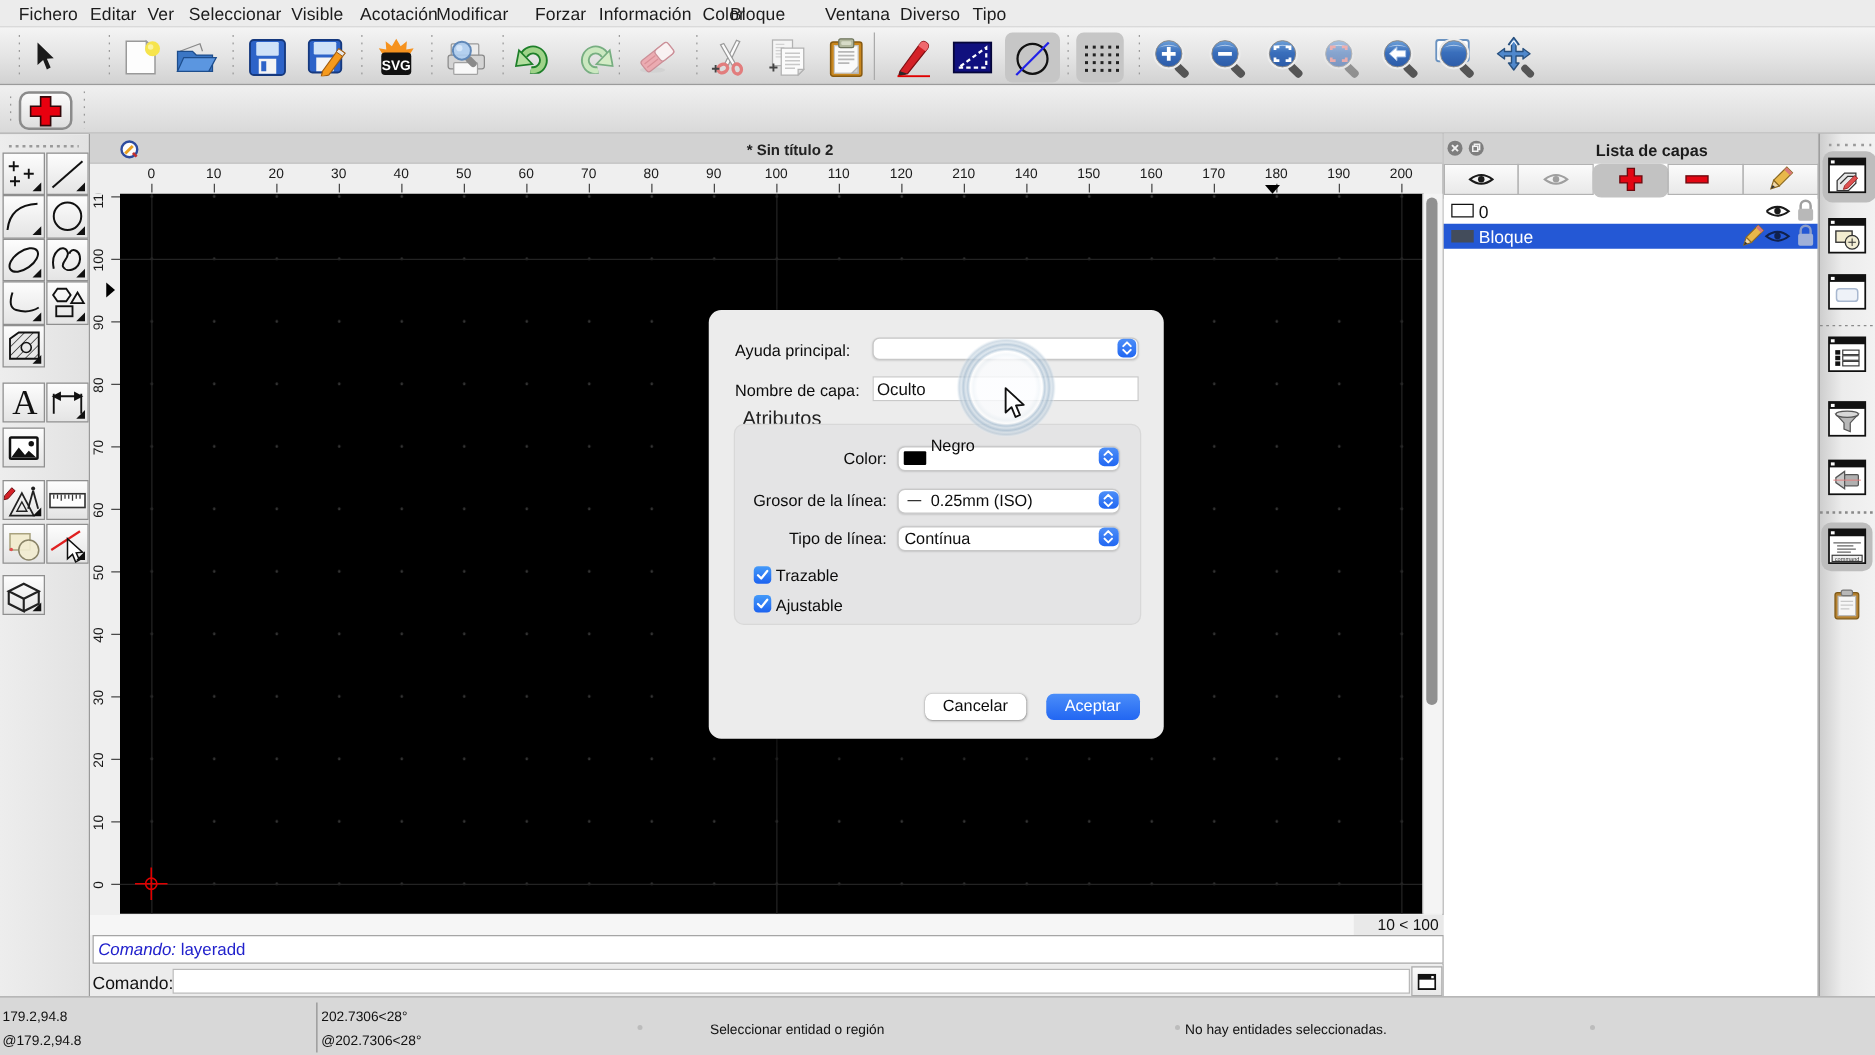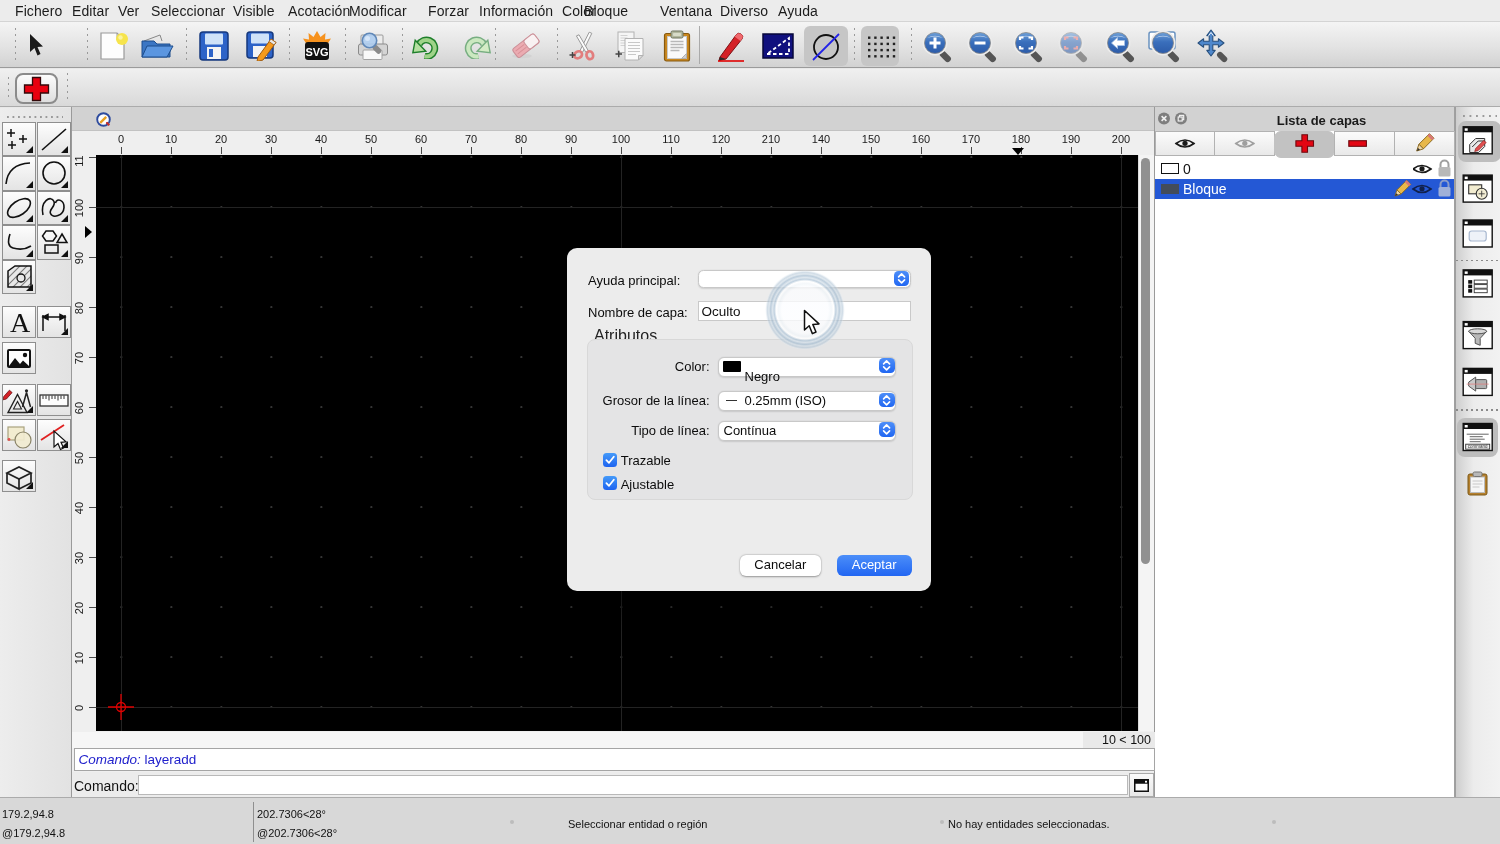--- a/index.html
+++ b/index.html
@@ -44,21 +44,21 @@
     <span style="left:151px">Seleccionar</span>
     <span style="left:233px">Visible</span>
     <span style="left:288px">Acotación</span>
     <span style="left:349px">Modificar</span>
     <span style="left:428px">Forzar</span>
     <span style="left:479px">Información</span>
     <span style="left:562px">Color</span>
     <span style="left:584px">Bloque</span>
     <span style="left:660px">Ventana</span>
     <span style="left:720px">Diverso</span>
-    <span style="left:778px">Ayuda</span>
+    <span style="left:778px">Tipo</span>
   </div>
 <div class="toolbar">
     <div class="vsep" style="left:15px;top:6px;height:34px"></div>
     <div class="vsep" style="left:87px;top:6px;height:34px"></div>
     <div class="vsep" style="left:186px;top:6px;height:34px"></div>
     <div class="vsep" style="left:289px;top:6px;height:34px"></div>
     <div class="vsep" style="left:345px;top:6px;height:34px"></div>
     <div class="vsep" style="left:402px;top:6px;height:34px"></div>
     <div class="vsep" style="left:495px;top:6px;height:34px"></div>
     <div class="vsep" style="left:557px;top:6px;height:34px"></div>
@@ -464,20 +464,21 @@
     <svg width="32" height="32" viewBox="0 0 32 32" style="position:absolute;left:0;top:0">
       <g fill="none" stroke="#222" stroke-width="1.7">
         <path d="M4 12 L16 6 L28 12 L16 18 Z"></path>
         <path d="M4 12 V22 L16 28 V18 M28 12 V22 L16 28"></path>
       </g>
     </svg>
     <div class="corner"></div>
   </div>
 <div class="win">
     <div class="wtitle"></div>
+    <div style="position:absolute;top:6px;left:19px;width:100%;text-align:center;font-size:12px;font-weight:600;color:#222">* Sin título 2</div>
     <svg class="abs" style="left:24px;top:5px;" width="16" height="16" viewBox="0 0 16 16">
       <circle cx="7.5" cy="7.5" r="6.3" fill="#fdfdfd" stroke="#2d4b9e" stroke-width="1.9"></circle>
       <path d="M4.2 10.8 L10.2 4.8" stroke="#e8a020" stroke-width="2.4"></path>
       <path d="M10.5 10.5 l2.8 2.8" stroke="#c03030" stroke-width="2.2"></path>
       <circle cx="11" cy="11" r="1" fill="#c03030"></circle>
     </svg>
     <div class="rlabel" style="left:34px;top:26px;width:30px;text-align:center">0</div>
     <div style="position:absolute;left:49px;top:40px;width:1px;height:7px;background:#4a4a4a"></div>
     <div class="rlabel" style="left:84px;top:26px;width:30px;text-align:center">10</div>
     <div style="position:absolute;left:99px;top:40px;width:1px;height:7px;background:#4a4a4a"></div>
@@ -748,21 +749,21 @@
       <path d="M4.6 8.9 L7.6 11.9 L10.6 8.9" fill="none" stroke="#fff" stroke-width="1.6" stroke-linecap="round" stroke-linejoin="round"></path>
     </svg>
     <div class="dlbl" style="left:21px;top:56.5px">Nombre de capa:</div>
     <div style="position:absolute;left:131.2px;top:52.7px;width:213px;height:20.5px;background:#fff;border:1px solid #c9c9c9"></div>
     <div style="position:absolute;left:134.5px;top:56.2px;font-size:13.5px;color:#111">Oculto</div>
     <div style="position:absolute;left:27px;top:78.5px;font-size:16px;color:#222">Atributos</div>
     <div style="position:absolute;left:20px;top:91.3px;width:326px;height:161px;background:#e4e4e5;border:1px solid #d8d8d8;border-radius:8px"></div>
     <div class="dlbl" style="left:0px;top:111.2px;width:142.5px;text-align:right">Color:</div>
     <div class="combo" style="left:151.4px;top:108.6px;width:177.8px;height:20px;border-radius:6px"></div>
     <div style="position:absolute;left:156px;top:113.2px;width:17.5px;height:11.2px;background:#000;border-radius:1px"></div>
-    <div class="dlbl" style="left:177.5px;top:121px">Negro</div>
+    <div class="dlbl" style="left:177.5px;top:101px">Negro</div>
     <div class="stepper" style="left:312.4px;top:110.4px"></div>
     <svg class="abs" style="left:312.4px;top:110.4px" width="15.2" height="14.8" viewBox="0 0 15.2 14.8">
       <path d="M4.6 5.9 L7.6 2.9 L10.6 5.9" fill="none" stroke="#fff" stroke-width="1.6" stroke-linecap="round" stroke-linejoin="round"></path>
       <path d="M4.6 8.9 L7.6 11.9 L10.6 8.9" fill="none" stroke="#fff" stroke-width="1.6" stroke-linecap="round" stroke-linejoin="round"></path>
     </svg>
     <div class="dlbl" style="left:0px;top:145.3px;width:142.5px;text-align:right">Grosor de la línea:</div>
     <div class="combo" style="left:151.4px;top:142.8px;width:177.8px;height:20px;border-radius:6px"></div>
     <div style="position:absolute;left:158.8px;top:151.5px;width:11.7px;height:1.8px;background:#333"></div>
     <div class="dlbl" style="left:177.5px;top:145.3px">0.25mm (ISO)</div>
     <div class="stepper" style="left:312.4px;top:144.6px"></div>

